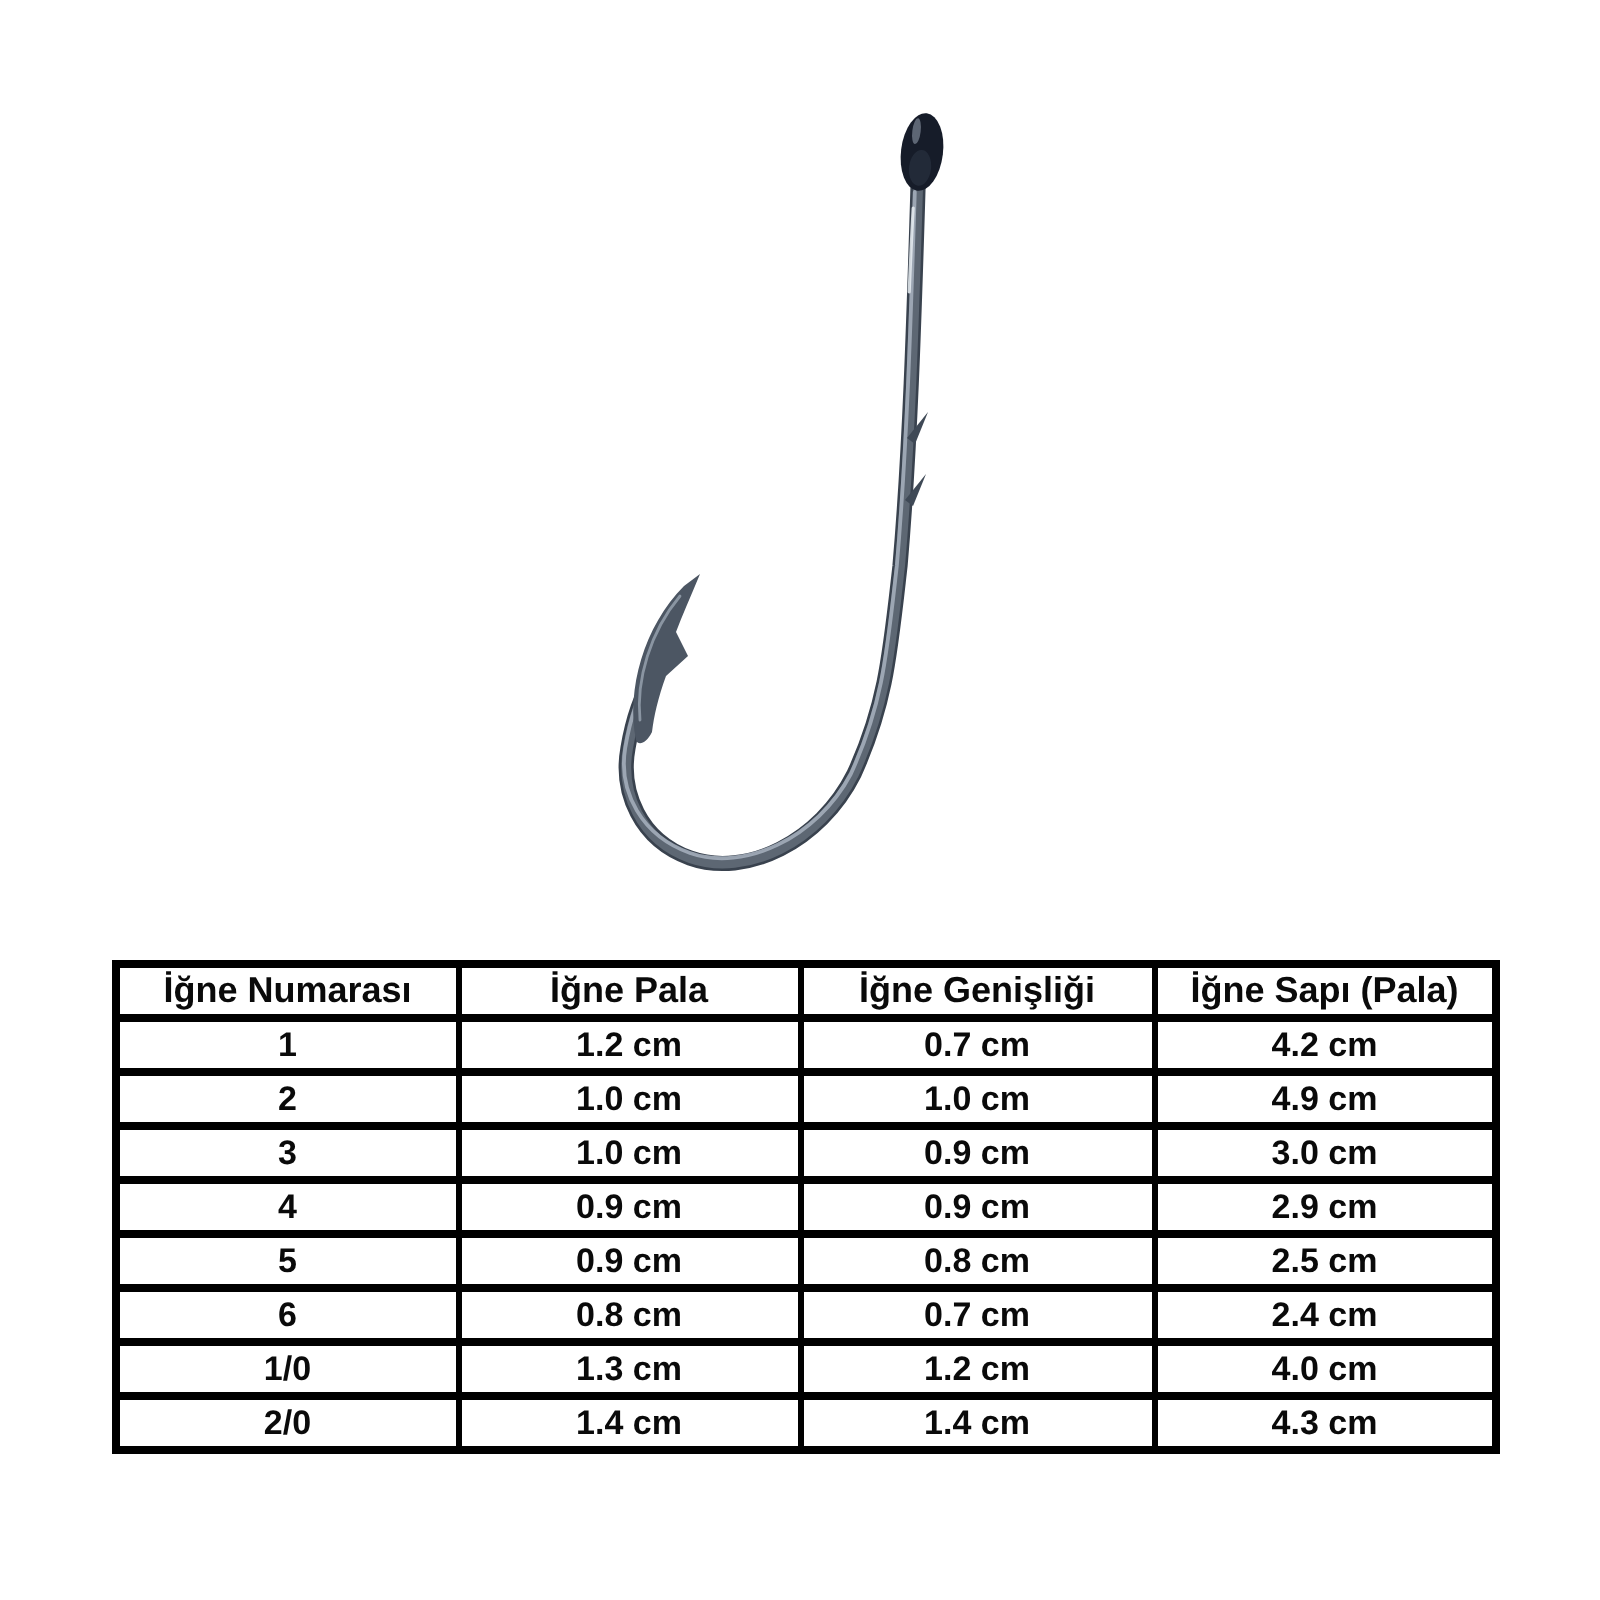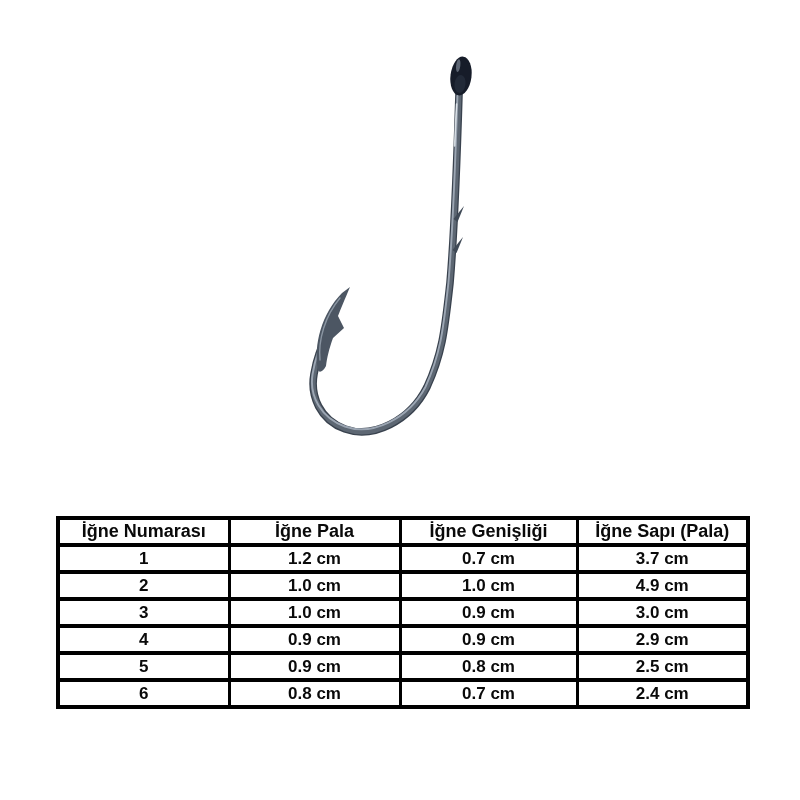--- a/index.html
+++ b/index.html
@@ -27,21 +27,20 @@
     position: absolute;
     left: 56px;
     top: 480px;
     width: 690px;
   }
   table.spec-table {
     border-collapse: collapse;
     table-layout: fixed;
     width: 690px;
     background: #bef264;
-    margin-top: 36px;
   }
   table.spec-table th,
   table.spec-table td {
     border-left: 3px solid #000000;
     border-right: 3px solid #000000;
     border-top: 4px solid #000000;
     border-bottom: 4px solid #000000;
     height: 23px;
     line-height: 23px;
     padding: 0;
@@ -108,21 +107,21 @@
         <th>İğne Pala</th>
         <th>İğne Genişliği</th>
         <th>İğne Sapı (Pala)</th>
       </tr>
     </thead>
     <tbody>
       <tr>
         <td class="row-head">1</td>
         <td>1.2 cm</td>
         <td>0.7 cm</td>
-        <td>3.7 cm</td>
+        <td>4.2 cm</td>
       </tr>
       <tr>
         <td class="row-head">2</td>
         <td>1.0 cm</td>
         <td>1.0 cm</td>
         <td>4.9 cm</td>
       </tr>
       <tr>
         <td class="row-head">3</td>
         <td>1.0 cm</td>
@@ -140,15 +139,27 @@
         <td>0.9 cm</td>
         <td>0.8 cm</td>
         <td>2.5 cm</td>
       </tr>
       <tr>
         <td class="row-head">6</td>
         <td>0.8 cm</td>
         <td>0.7 cm</td>
         <td>2.4 cm</td>
       </tr>
+      <tr>
+        <td class="row-head">1/0</td>
+        <td>1.3 cm</td>
+        <td>1.2 cm</td>
+        <td>4.0 cm</td>
+      </tr>
+      <tr>
+        <td class="row-head">2/0</td>
+        <td>1.4 cm</td>
+        <td>1.4 cm</td>
+        <td>4.3 cm</td>
+      </tr>
     </tbody>
   </table>
 </div>
 
 </body></html>

